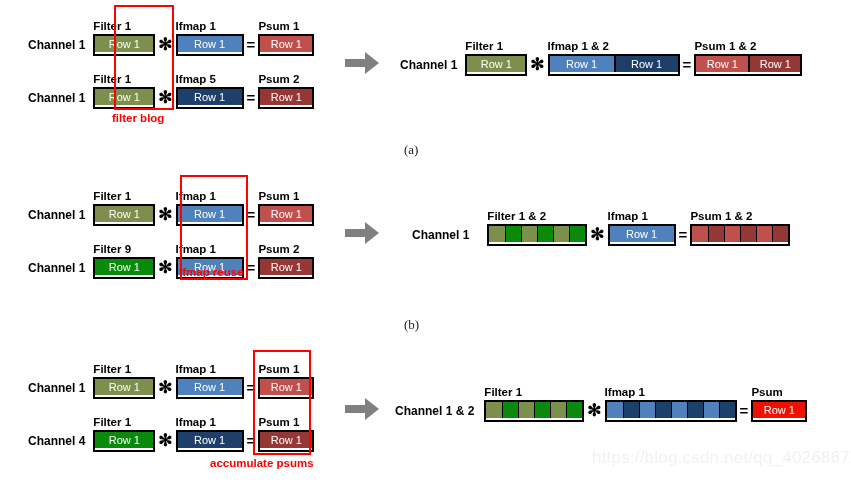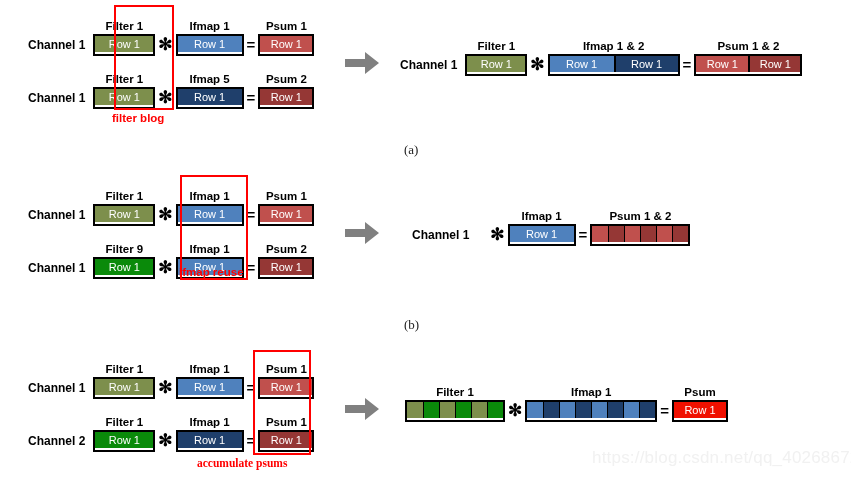--- a/index.html
+++ b/index.html
@@ -19,21 +19,21 @@
     font-size:12px;font-weight:bold;color:#000;
     line-height:20px;white-space:nowrap;padding-bottom:1px;
   }
   .opsym{
     font-size:17px;font-weight:bold;color:#000;
     line-height:20px;padding:0 3px 1px 3px;
   }
   .opsym.eq{font-size:15px;}
 
   
-  .blk{display:flex;flex-direction:column;align-items:center;}
+  .blk{display:flex;flex-direction:column;}
   .blk .cap{
     font-size:11.5px;font-weight:bold;color:#000;
     line-height:14px;white-space:nowrap;margin-bottom:1px;
   }
   .bar{
     display:flex;border:2px solid #000;box-sizing:border-box;height:22px;
   }
   .cell{
     display:flex;align-items:center;justify-content:center;
     font-size:11px;color:#ffffff;font-weight:normal;
@@ -215,20 +215,31 @@
   <div class="hilite" style="left:180px;top:175px;width:68px;height:105px;"></div>
   <div class="hilabel" style="left:179px;top:266px;">ifmap reuse</div>
 
   <svg class="arrow" style="left:345px;top:222px;" viewBox="0 0 34 22">
     <path d="M0 7 H20 V0 L34 11 L20 22 V15 H0 Z" fill="#808080"></path>
   </svg>
 
   <div class="eqrow" style="left:412px;top:212px;">
     <span class="chlabel">Channel 1</span>
     <span style="width:18px"></span>
+    <div class="blk">
+      <span class="cap">Filter 1 &amp; 2</span>
+      <div class="bar">
+        <div class="cell sw" style="background:#7d8f4c"></div>
+        <div class="cell sw" style="background:#0a8a0a"></div>
+        <div class="cell sw" style="background:#7d8f4c"></div>
+        <div class="cell sw" style="background:#0a8a0a"></div>
+        <div class="cell sw" style="background:#7d8f4c"></div>
+        <div class="cell sw" style="background:#0a8a0a"></div>
+      </div>
+    </div>
     <span class="opsym">✻</span>
     <div class="blk">
       <span class="cap">Ifmap 1</span>
       <div class="bar">
         <div class="cell" style="width:64px;background:#4f81bd">Row 1</div>
       </div>
     </div>
     <span class="opsym eq">=</span>
     <div class="blk">
       <span class="cap">Psum 1 &amp; 2</span>
@@ -267,21 +278,21 @@
     <span class="opsym eq">=</span>
     <div class="blk">
       <span class="cap">Psum 1</span>
       <div class="bar">
         <div class="cell" style="width:52px;background:#c0504d">Row 1</div>
       </div>
     </div>
   </div>
 
   <div class="eqrow" style="left:28px;top:418px;">
-    <span class="chlabel">Channel 2</span>
+    <span class="chlabel">Channel 4</span>
     <span style="width:8px"></span>
     <div class="blk">
       <span class="cap">Filter 1</span>
       <div class="bar">
         <div class="cell" style="width:58px;background:#0a8a0a">Row 1</div>
       </div>
     </div>
     <span class="opsym">✻</span>
     <div class="blk">
       <span class="cap">Ifmap 1</span>
@@ -292,27 +303,28 @@
     <span class="opsym eq">=</span>
     <div class="blk">
       <span class="cap">Psum 1</span>
       <div class="bar">
         <div class="cell" style="width:52px;background:#953735">Row 1</div>
       </div>
     </div>
   </div>
 
   <div class="hilite" style="left:253px;top:350px;width:58px;height:105px;"></div>
-  <div class="hilabel" style="left:197px;top:457px;font-family:Liberation Serif, serif;">accumulate psums</div>
+  <div class="hilabel" style="left:210px;top:457px;">accumulate psums</div>
 
   <svg class="arrow" style="left:345px;top:398px;" viewBox="0 0 34 22">
     <path d="M0 7 H20 V0 L34 11 L20 22 V15 H0 Z" fill="#808080"></path>
   </svg>
 
   <div class="eqrow" style="left:395px;top:388px;">
+    <span class="chlabel">Channel 1 &amp; 2</span>
     <span style="width:10px"></span>
     <div class="blk">
       <span class="cap">Filter 1</span>
       <div class="bar">
         <div class="cell sw" style="background:#7d8f4c"></div>
         <div class="cell sw" style="background:#0a8a0a"></div>
         <div class="cell sw" style="background:#7d8f4c"></div>
         <div class="cell sw" style="background:#0a8a0a"></div>
         <div class="cell sw" style="background:#7d8f4c"></div>
         <div class="cell sw" style="background:#0a8a0a"></div>

